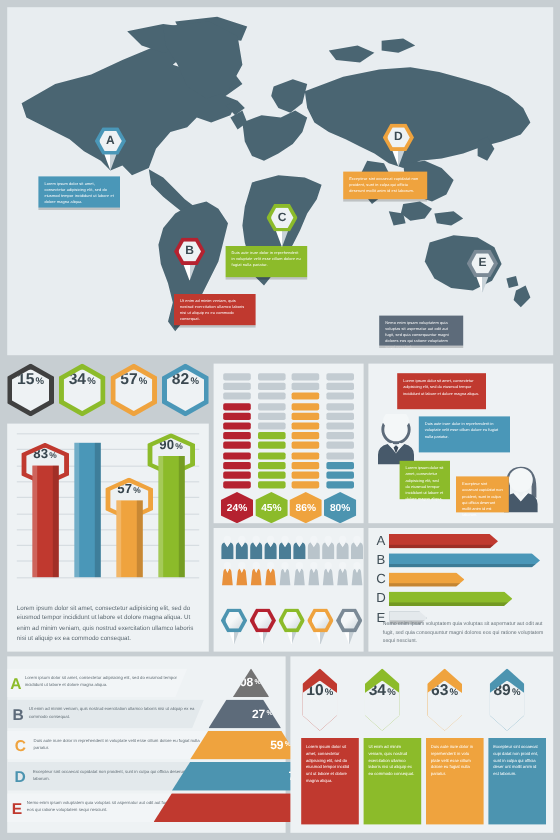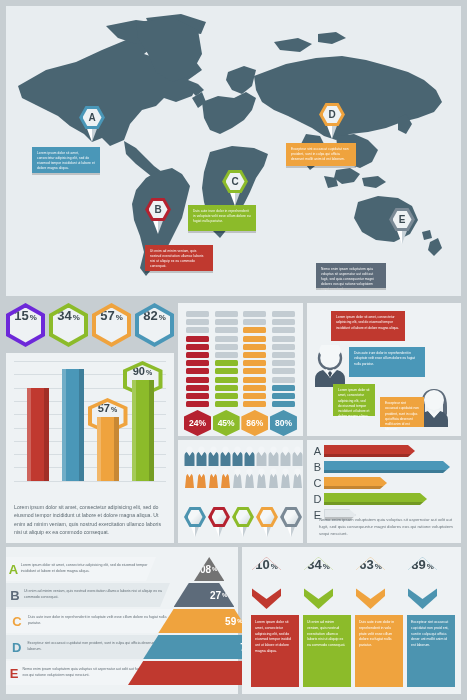--- a/index.html
+++ b/index.html
@@ -145,21 +145,21 @@
   .pyrrow.alt { background:#e3e9ec; }
   .pyrletter { width:22px; text-align:center; font-size:13px; font-weight:bold; }
   .pyrtext { font-size:3.6px; line-height:1.6; color:#626e76; padding-right:4px; }
   .pyrband { position:absolute; color:#fff; font-weight:bold; font-size:10px; display:flex; align-items:center; justify-content:flex-end; padding-right:7px; }
   .pyrband .pc { font-size:6px; margin-left:1px; }
 
   
   .bottompanel { left:242px; top:547px; width:219px; height:147px; }
   .bhex { position:absolute; width:29px; height:52px;
     clip-path:polygon(50% 0%,100% 25%,100% 75%,50% 100%,0% 75%,0% 25%);
-    display:flex; align-items:flex-start; justify-content:center; }
+    display:flex; align-items:flex-end; justify-content:center; }
   .bhex-in { width:37px; height:42px;
     clip-path:polygon(50% 0%,100% 25%,100% 75%,50% 100%,0% 75%,0% 25%);
     background:#eef2f4; display:flex; align-items:baseline; justify-content:center;
     font-weight:bold; font-size:13px; color:#3a484f; }
   .bhex-in .pc{ font-size:8px; margin-left:1px; }
   .bcard { position:absolute; width:48px; color:#fff; font-size:3.5px; line-height:1.65; padding:5px 4px; }
 </style>
 </head>
 <body>
 
@@ -240,21 +240,21 @@
         <div class="marker" style="left: 383px; top: 202px;">
           <div class="tail"></div>
       <div class="hex" style="background:#7b8a96">
         <div class="hex-in">E</div>
           </div>
         </div>
       </div>
   </div>
 
   <div class="hexrow" id="top-hex-row">
-      <div class="hexbig" style="background: #6d28d9;">
+      <div class="hexbig" style="background: #404040;">
         <div class="hexbig-in">15<span class="pc">%</span></div>
       </div>
       <div class="hexbig" style="background: rgb(140, 187, 42);">
         <div class="hexbig-in">34<span class="pc">%</span></div>
       </div>
       <div class="hexbig" style="background: rgb(239, 163, 62);">
         <div class="hexbig-in">57<span class="pc">%</span></div>
       </div>
       <div class="hexbig" style="background: rgb(74, 151, 184);">
         <div class="hexbig-in">82<span class="pc">%</span></div>
@@ -270,20 +270,23 @@
           <i style="top: 39.9px;"></i>
           <i style="top: 53.2px;"></i>
           <i style="top: 66.5px;"></i>
           <i style="top: 79.8px;"></i>
           <i style="top: 93.1px;"></i>
           <i style="top: 106.4px;"></i>
           <i style="top: 119.7px;"></i>
         </div>
       <div class="bars" id="main-bars">
           <div class="bar" style="height: 93px;">
+            <div class="cap" style="top:-19px;background:#c0392f">
+        <div class="cap-in">83<span class="pc">%</span></div>
+            </div>
       <div class="fill" style="background:#c0392f"></div>
           </div>
           <div class="bar" style="height: 112px;">
       <div class="fill" style="background:#4a97b8"></div>
           </div>
           <div class="bar" style="height: 64px;">
             <div class="cap" style="top:-19px;background:#efa33e">
         <div class="cap-in">57<span class="pc">%</span></div>
             </div>
       <div class="fill" style="background:#efa33e"></div>

